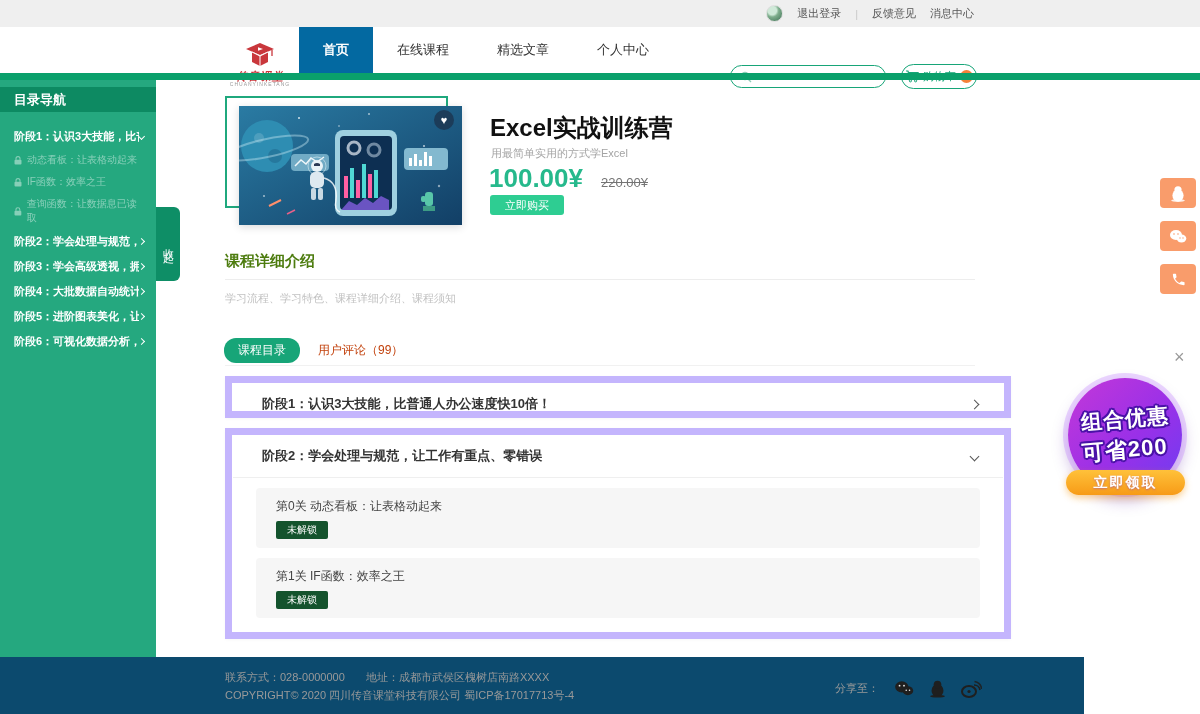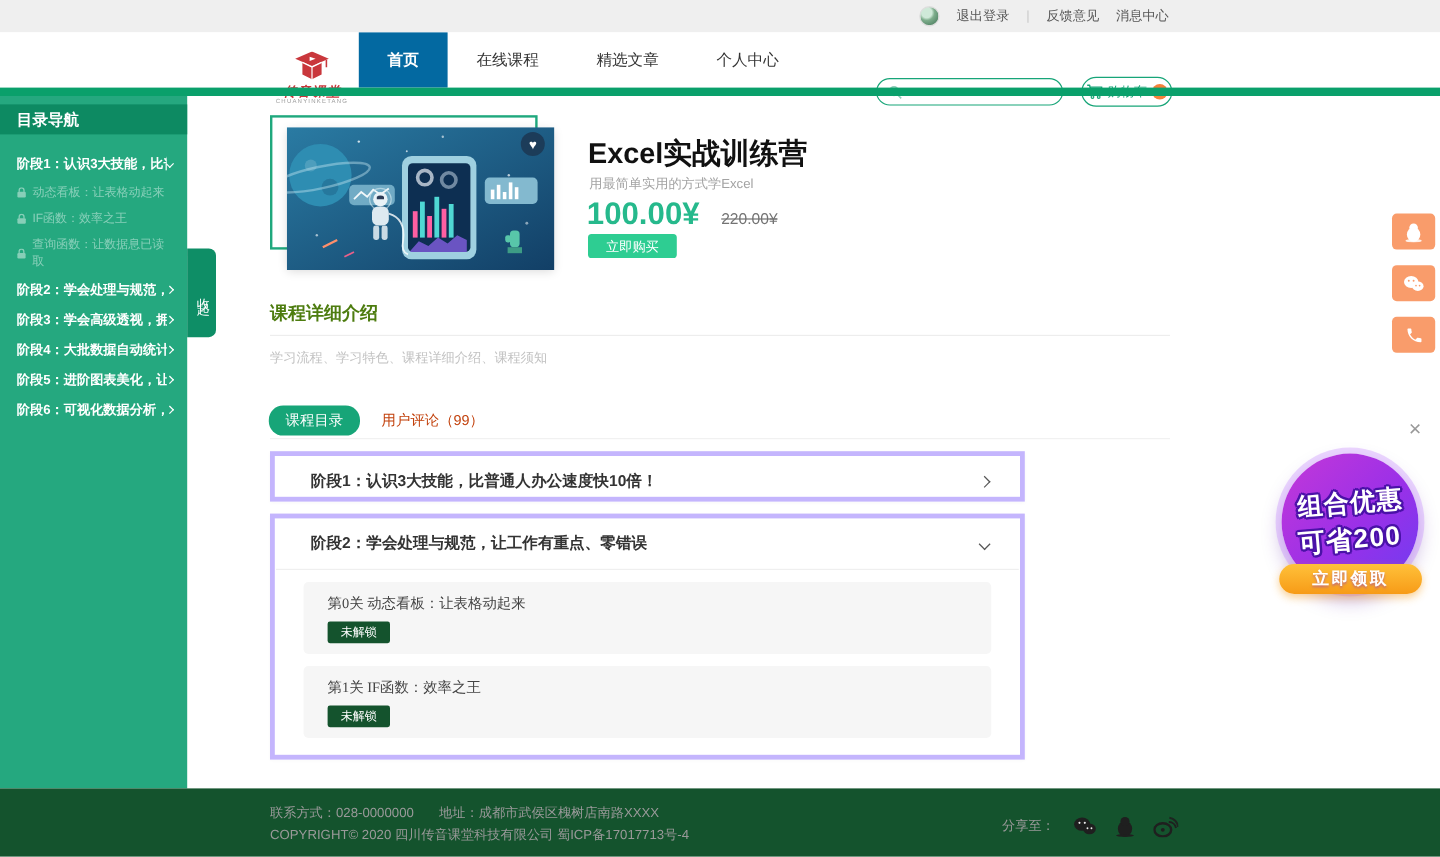--- a/index.html
+++ b/index.html
@@ -69,33 +69,33 @@
   .hr1 { position:absolute; left:225px; top:279px; width:750px; border-top:1px solid #ededed; }
   .detail-desc { position:absolute; left:225px; top:291px; font-size:11px; color:#c2c2c2; }
 
   
   .tabs { position:absolute; left:224px; top:338px; display:flex; align-items:center; gap:18px; }
   .tab-pill { background:#17a578; color:#fff; font-size:12px; padding:4px 14px; border-radius:12px; cursor:pointer; }
   .tab-plain { font-size:12px; color:#c2410c; cursor:pointer; }
   .hr2 { position:absolute; left:225px; top:365px; width:750px; border-top:1px solid #f1f1f1; }
 
   
-  .acc-card { position:absolute; left:225px; width:629px; background:#fff; border:4px solid #c4b5fd;
+  .acc-card { position:absolute; left:225px; width:786px; background:#fff; border:7px solid #c4b5fd;
               border-radius:0; box-shadow:0 1px 3px rgba(0,0,0,.03); }
   .acc1 { top:376px; height:42px; }
   .acc2 { top:428px; padding-bottom:14px; }
   .acc-head { height:42px; display:flex; align-items:center; justify-content:space-between;
               padding:0 26px 0 30px; cursor:pointer; }
   .acc-title { font-size:13px; font-weight:bold; color:#333; }
   .acc-chev { width:7px; height:7px; border-top:1.7px solid #555; border-right:1.7px solid #555; }
   .acc-chev.right { transform:rotate(45deg); }
   .acc-chev.down { transform:rotate(135deg); }
   .acc-div { border-top:1px solid #efefef; margin:0 1px; }
   .lesson { margin:10px 24px 0 24px; background:#f6f6f6; border-radius:4px; padding:10px 20px 9px 20px; cursor:pointer; }
-  .lesson-t { font-size:12px; color:#444;font-family:Liberation Serif, serif; }
+  .lesson-t { font-size:12px; color:#444; }
   .lock-badge { display:inline-block; margin-top:6px; background:#14532d; color:#fff; font-size:10px;
                 padding:2px 11px; border-radius:2px; }
 
   
   .float-ic { position:absolute; left:1160px; width:36px; height:30px; background:#f99c6b; border-radius:4px;
               display:flex; align-items:center; justify-content:center; cursor:pointer; }
   .fi1 { top:178px; } .fi2 { top:221px; } .fi3 { top:264px; }
 
   .promo-close { position:absolute; left:1174px; top:348px; font-size:18px; color:#999; cursor:pointer; line-height:18px; }
   .promo-circle { position:absolute; left:1068px; top:378px; width:114px; height:114px; border-radius:50%;
@@ -105,21 +105,21 @@
   .promo-line { color:#fff; font-weight:bold; transform:rotate(-5deg); letter-spacing:1px;
                 text-shadow:2px 0 0 #4a12a8,-2px 0 0 #4a12a8,0 2px 0 #4a12a8,0 -2px 0 #4a12a8,
                 1.5px 1.5px 0 #4a12a8,-1.5px 1.5px 0 #4a12a8,1.5px -1.5px 0 #4a12a8,-1.5px -1.5px 0 #4a12a8; }
   .pl1 { font-size:21px; } .pl2 { font-size:22px; margin-top:2px; }
   .promo-btn { position:absolute; left:1066px; top:470px; width:119px; height:25px; border:none; border-radius:13px;
                background:linear-gradient(#ffc13a,#f79b17); color:#fff; font-size:14px; font-weight:bold;
                letter-spacing:2px; cursor:pointer; box-shadow:0 3px 7px rgba(247,155,23,.45);
                text-shadow:0 1px 2px rgba(150,60,200,.55); }
 
   
-  .footer { position:absolute; top:657px; left:0; width:1200px; height:57px; background:#14532d;text-decoration:underline; }
+  .footer { position:absolute; top:657px; left:0; width:1084px; height:57px; background:#0c4a6e;text-decoration:underline; }
   .f-line1 { position:absolute; left:225px; top:13px; font-size:11px; color:#999; }
   .f-line1 .gap { margin-left:18px; }
   .f-line2 { position:absolute; left:225px; top:31px; font-size:11px; color:#999; }
   .f-share { position:absolute; left:835px; top:22px; display:flex; align-items:center; gap:15px; }
   .f-share .lbl { font-size:11px; color:#999; }
   .f-ic { cursor:pointer; display:flex; }
 </style>
 </head>
 <body>
 

